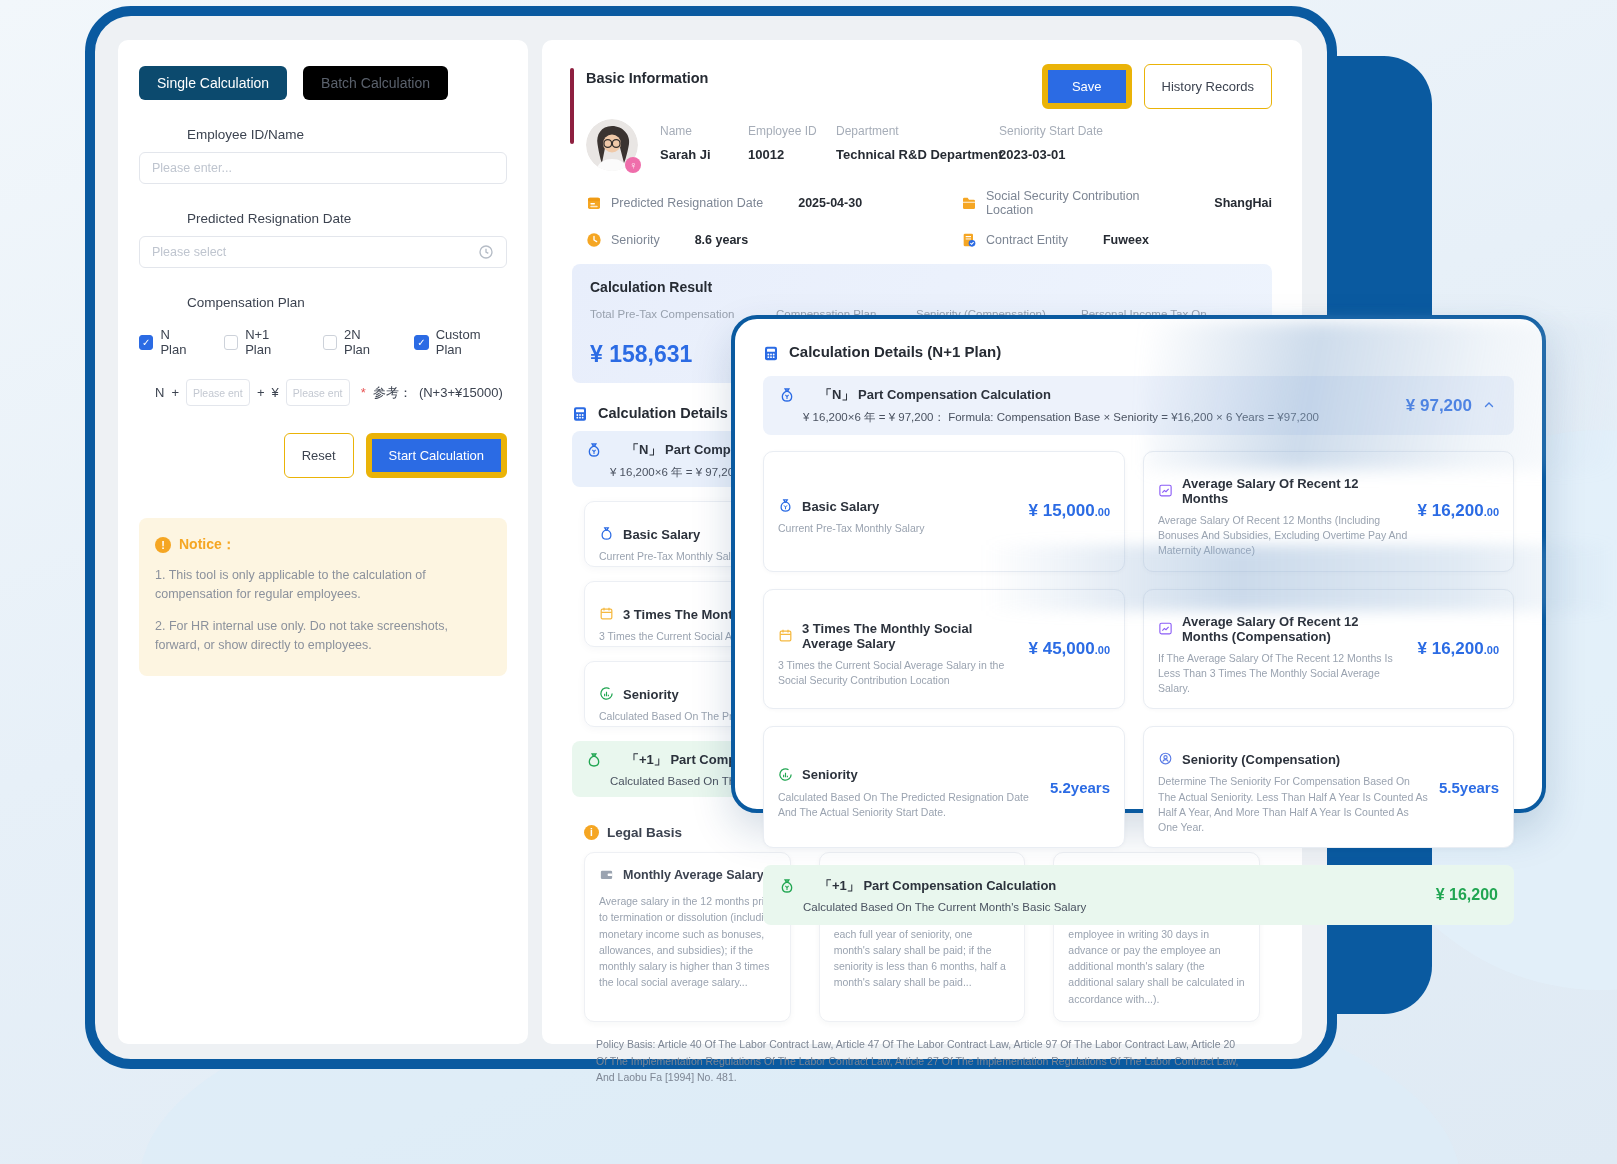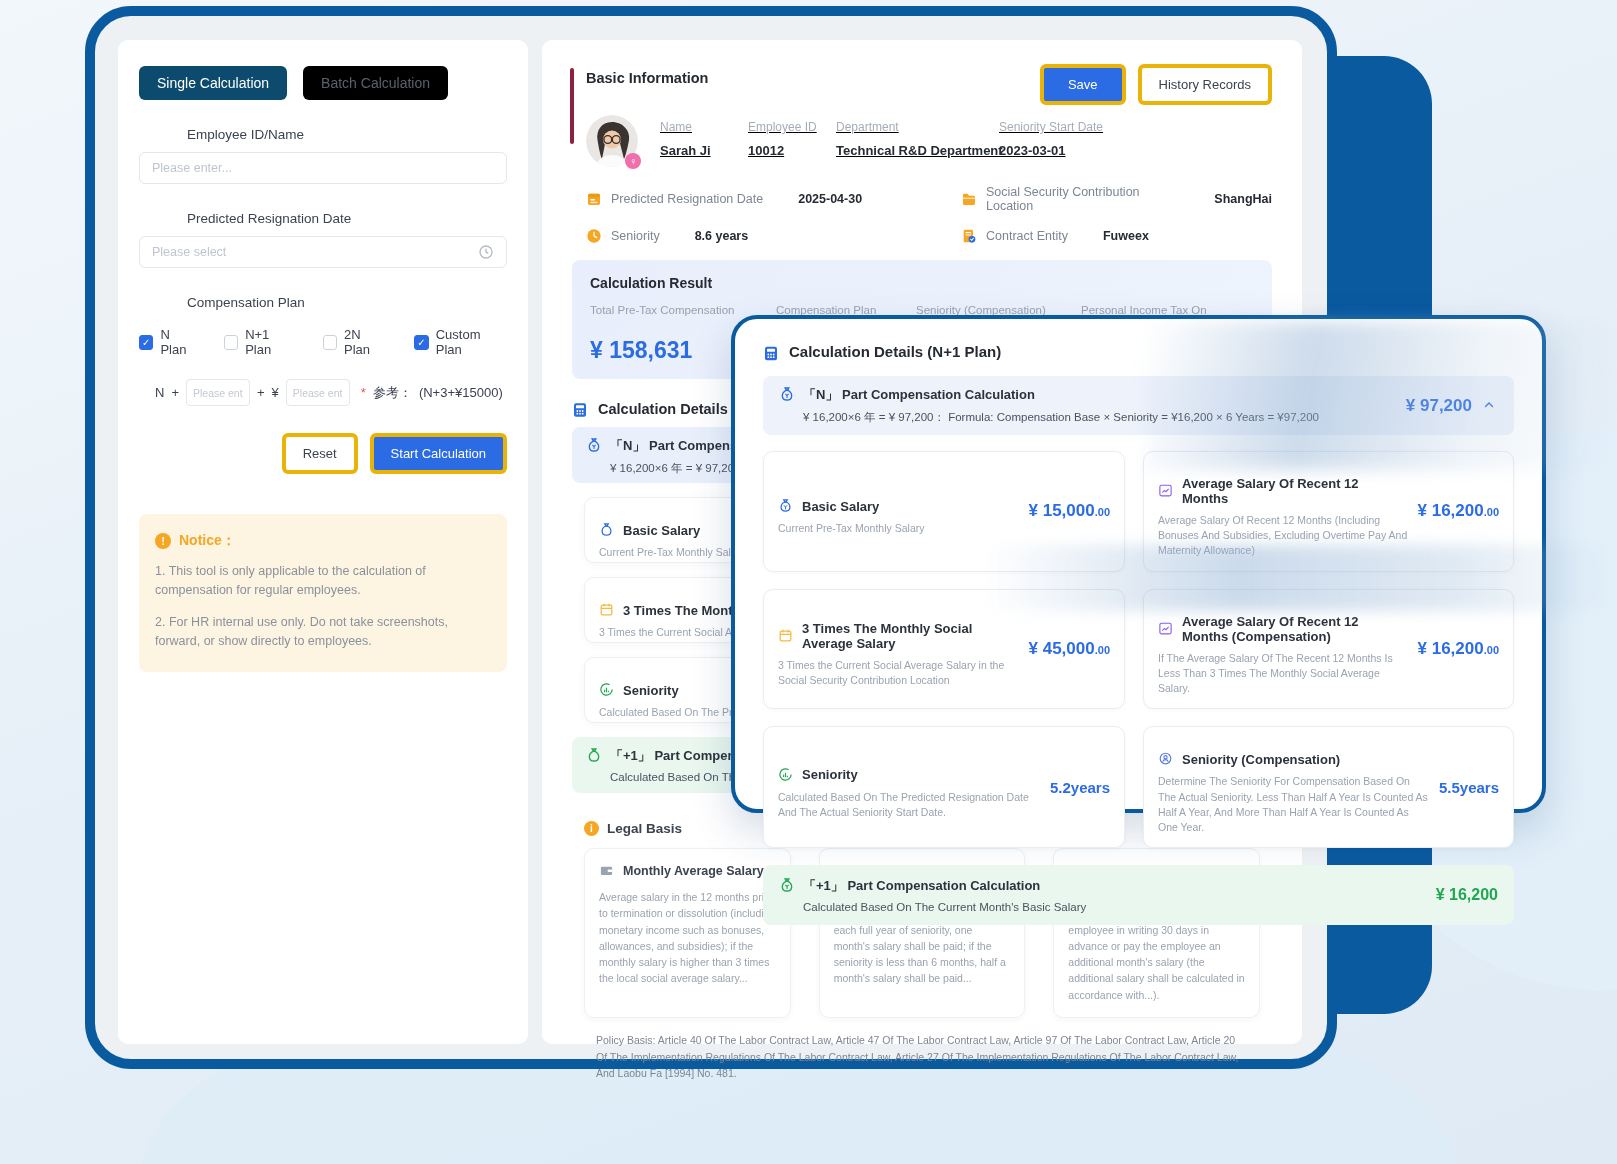--- a/index.html
+++ b/index.html
@@ -38,41 +38,41 @@
               display:flex; align-items:center; justify-content:center; font-size:10px; color:#fff; }
   .checkbox.checked { background:#2b6be4; border-color:#2b6be4; }
   .checkbox.checked::after { content:"✓"; }
   .formula { margin-top:22px; display:flex; align-items:center; gap:7px; font-size:13px; color:#3c4350; padding-left:16px; }
   .mini-input { width:64px; height:27px; border:1px solid #e3e6ec; border-radius:4px; padding:0 6px; }
   .mini-input input { width:100%; height:100%; border:none; outline:none; font-size:10.5px; color:#3c4350; background:transparent; font-family:inherit;}
   .mini-input input::placeholder { color:#c3c8d1; }
   .req { color:#e85454; font-size:13px; margin-left:4px; }
   .actions { display:flex; justify-content:flex-end; gap:12px; margin-top:27px; }
   .btn { border-radius:6px; font-size:13px; padding:9px 17px; cursor:pointer; font-family:inherit; }
-  .btn-ghost { background:#fff; border:4px solid #eab308; color:#3c4350; }
-  .btn-primary { background:#2b6be4; border:4px solid #eab308; color:#fff; }
+  .btn-ghost { background:#fff; border:1px solid #eab308; color:#3c4350; }
+  .btn-primary { background:#2b6be4; border:6px solid #eab308; color:#fff; }
   .notice { margin-top:40px; background:#fdf5e1; border-radius:8px; padding:18px 16px 20px; }
   .notice-title { display:flex; align-items:center; gap:8px; color:#f5a623; font-size:14px; font-weight:bold; }
   .notice p { margin-top:12px; font-size:12.5px; color:#8b919c; line-height:1.55; }
   .dot-icon { width:16px; height:16px; border-radius:50%; background:#f5a623; color:#fff; font-size:11px; font-weight:bold;
               display:inline-flex; align-items:center; justify-content:center; flex:none; }
 
   
   .rc-top { position:relative; padding-left:14px; }
   .red-bar { position:absolute; left:-2px; top:4px; width:4px; height:76px; background:#8e2040; border-radius:2px; }
   .rc-title-row { display:flex; justify-content:space-between; align-items:flex-start; }
   .rc-title { font-size:14.5px; font-weight:bold; color:#262b33; margin-top:6px; }
   .rc-btns { display:flex; gap:12px; }
   .btn-save { padding:9px 24px; }
   .info-row { display:flex; margin-top:10px; gap:22px; align-items:flex-start; }
   .avatar-wrap { position:relative; width:52px; height:52px; flex:none; }
   .avatar-wrap svg { display:block; }
   .gender-badge { position:absolute; right:-3px; bottom:-2px; width:16px; height:16px; border-radius:50%;
                   background:#ef6eab; color:#fff; font-size:11px; display:flex; align-items:center; justify-content:center; }
-  .fields { display:flex;text-decoration:underline; }
+  .fields { display:flex; }
   .fcol { }
   .fcol:nth-child(1){ width:88px; } .fcol:nth-child(2){ width:88px; }
   .fcol:nth-child(3){ width:163px; } .fcol:nth-child(4){ width:150px; }
   .f-label { font-size:12px; color:#a6adb8; margin-top:5px; }
   .f-value { font-size:13px; font-weight:bold; color:#262b33; margin-top:9px; white-space:nowrap; }
   .kv-grid { margin-top:18px; display:grid; grid-template-columns:375px 1fr; row-gap:15px; padding-left:14px; }
   .kv { display:flex; align-items:center; gap:9px; font-size:12.5px; }
   .kv-label { color:#7d8694; }
   .kv-value { color:#262b33; font-weight:bold; margin-left:26px; }
   .icon16 { width:16px; height:16px; flex:none; display:inline-flex; }
@@ -81,21 +81,21 @@
   .rp-title { font-size:14px; font-weight:bold; color:#262b33; }
   .rp-cols { display:flex; margin-top:13px; }
   .rp-col:nth-child(1){ width:186px; } .rp-col:nth-child(2){ width:140px; }
   .rp-col:nth-child(3){ width:165px; } .rp-col:nth-child(4){ flex:1; }
   .rp-label { font-size:11.5px; color:#98a1ae; }
   .rp-value { font-size:15px; font-weight:bold; color:#262b33; margin-top:9px; }
   .rp-value.big { font-size:23px; color:#2b6be4; margin-top:21px; }
 
   .details-head { margin-top:22px; display:flex; align-items:center; gap:10px; font-size:14.5px; font-weight:bold; color:#262b33; }
   .n-sect { margin-top:10px; background:#e9f0fb; border-radius:8px; padding:10px 14px; height:56px; overflow:hidden; }
-  .sect-title { display:flex; align-items:flex-start; gap:8px; font-size:13px; font-weight:bold; color:#2c323c; white-space:nowrap; }
+  .sect-title { display:flex; align-items:center; gap:24px; font-size:13px; font-weight:bold; color:#2c323c; white-space:nowrap; }
   .sect-sub { margin-top:6px; padding-left:24px; font-size:11.5px; color:#4a5260; white-space:nowrap; }
   .bg-cards { margin-top:14px; display:flex; flex-direction:column; gap:14px; width:340px; margin-left:12px; }
   .bg-card { border:1px solid #eceff4; border-radius:10px; padding:12px 14px; height:66px; overflow:hidden;
              box-shadow:0 2px 8px rgba(20,40,80,.04); }
   .bg-card .mc-desc { white-space:nowrap; }
   .plus-sect { margin-top:14px; background:#e9f7ee; border-radius:8px; padding:10px 14px; height:56px; overflow:hidden; }
   .legal-head { margin-top:28px; display:flex; align-items:center; gap:8px; font-size:13.5px; font-weight:bold; color:#3c4350; padding-left:12px; }
   .legal-row { margin-top:12px; display:flex; gap:28px; padding:0 12px; }
   .legal-card { flex:1; border:1px solid #eef0f4; border-radius:10px; padding:14px; box-shadow:0 2px 6px rgba(31,45,61,.04); background:#fff; }
   .lc-title { display:flex; align-items:center; gap:8px; font-size:12.5px; font-weight:bold; color:#3c4350; }

